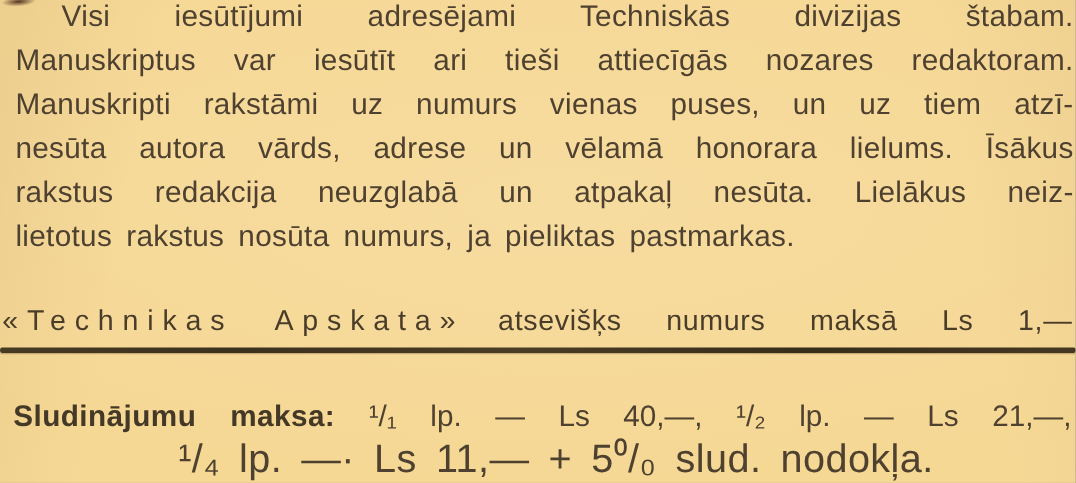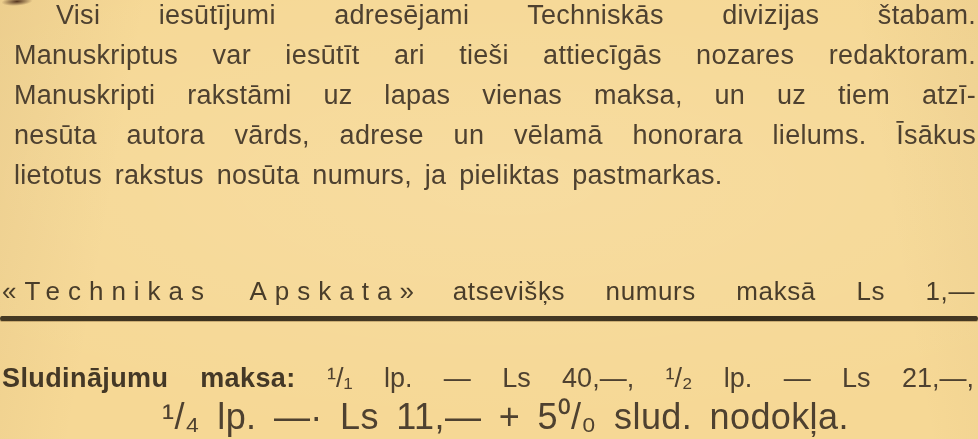--- a/index.html
+++ b/index.html
@@ -76,21 +76,21 @@
     right: 0;
     height: 5px;
     background: linear-gradient(90deg, #463a23, #3c311e 22%, #4a3d26 48%, #372d1b 75%, #453823);
     border-radius: 2px / 3px;
     box-shadow: 0 1px 0 rgba(120,90,45,0.35);
   }
 
   .ads1 {
     position: absolute;
     top: 359px;
-    left: 2px;
+    left: 12px;
     right: 4px;
     height: 38px;
     line-height: 38px;
     font-size: 27px;
     text-align: justify;
     text-align-last: justify;
   }
   .ads-label {
     font-weight: 700;
     letter-spacing: 0.4px;
@@ -111,22 +111,23 @@
 </head>
 <body>
 
 <div class="page">
 
   <div class="corner-smudge"></div>
 
   <div class="para">
     <div class="pline justify indent">Visi iesūtījumi adresējami Techniskās divizijas štabam.</div>
     <div class="pline justify">Manuskriptus var iesūtīt ari tieši attiecīgās nozares redaktoram.</div>
-    <div class="pline justify">Manuskripti rakstāmi uz lapas vienas maksa, un uz tiem atzī-</div>
+    <div class="pline justify">Manuskripti rakstāmi uz numurs vienas puses, un uz tiem atzī-</div>
     <div class="pline justify">nesūta autora vārds, adrese un vēlamā honorara lielums. Īsākus</div>
+    <div class="pline justify">rakstus redakcija neuzglabā un atpakaļ nesūta. Lielākus neiz-</div>
     <div class="pline lastline">lietotus rakstus nosūta numurs, ja pieliktas pastmarkas.</div>
   </div>
 
   <div class="masthead">
     <span class="mh-title">«Technikas Apskata»</span>
     <span class="mh-tail">atsevišķs numurs maksā Ls 1,—</span>
   </div>
 
   <div class="rule"></div>
 

